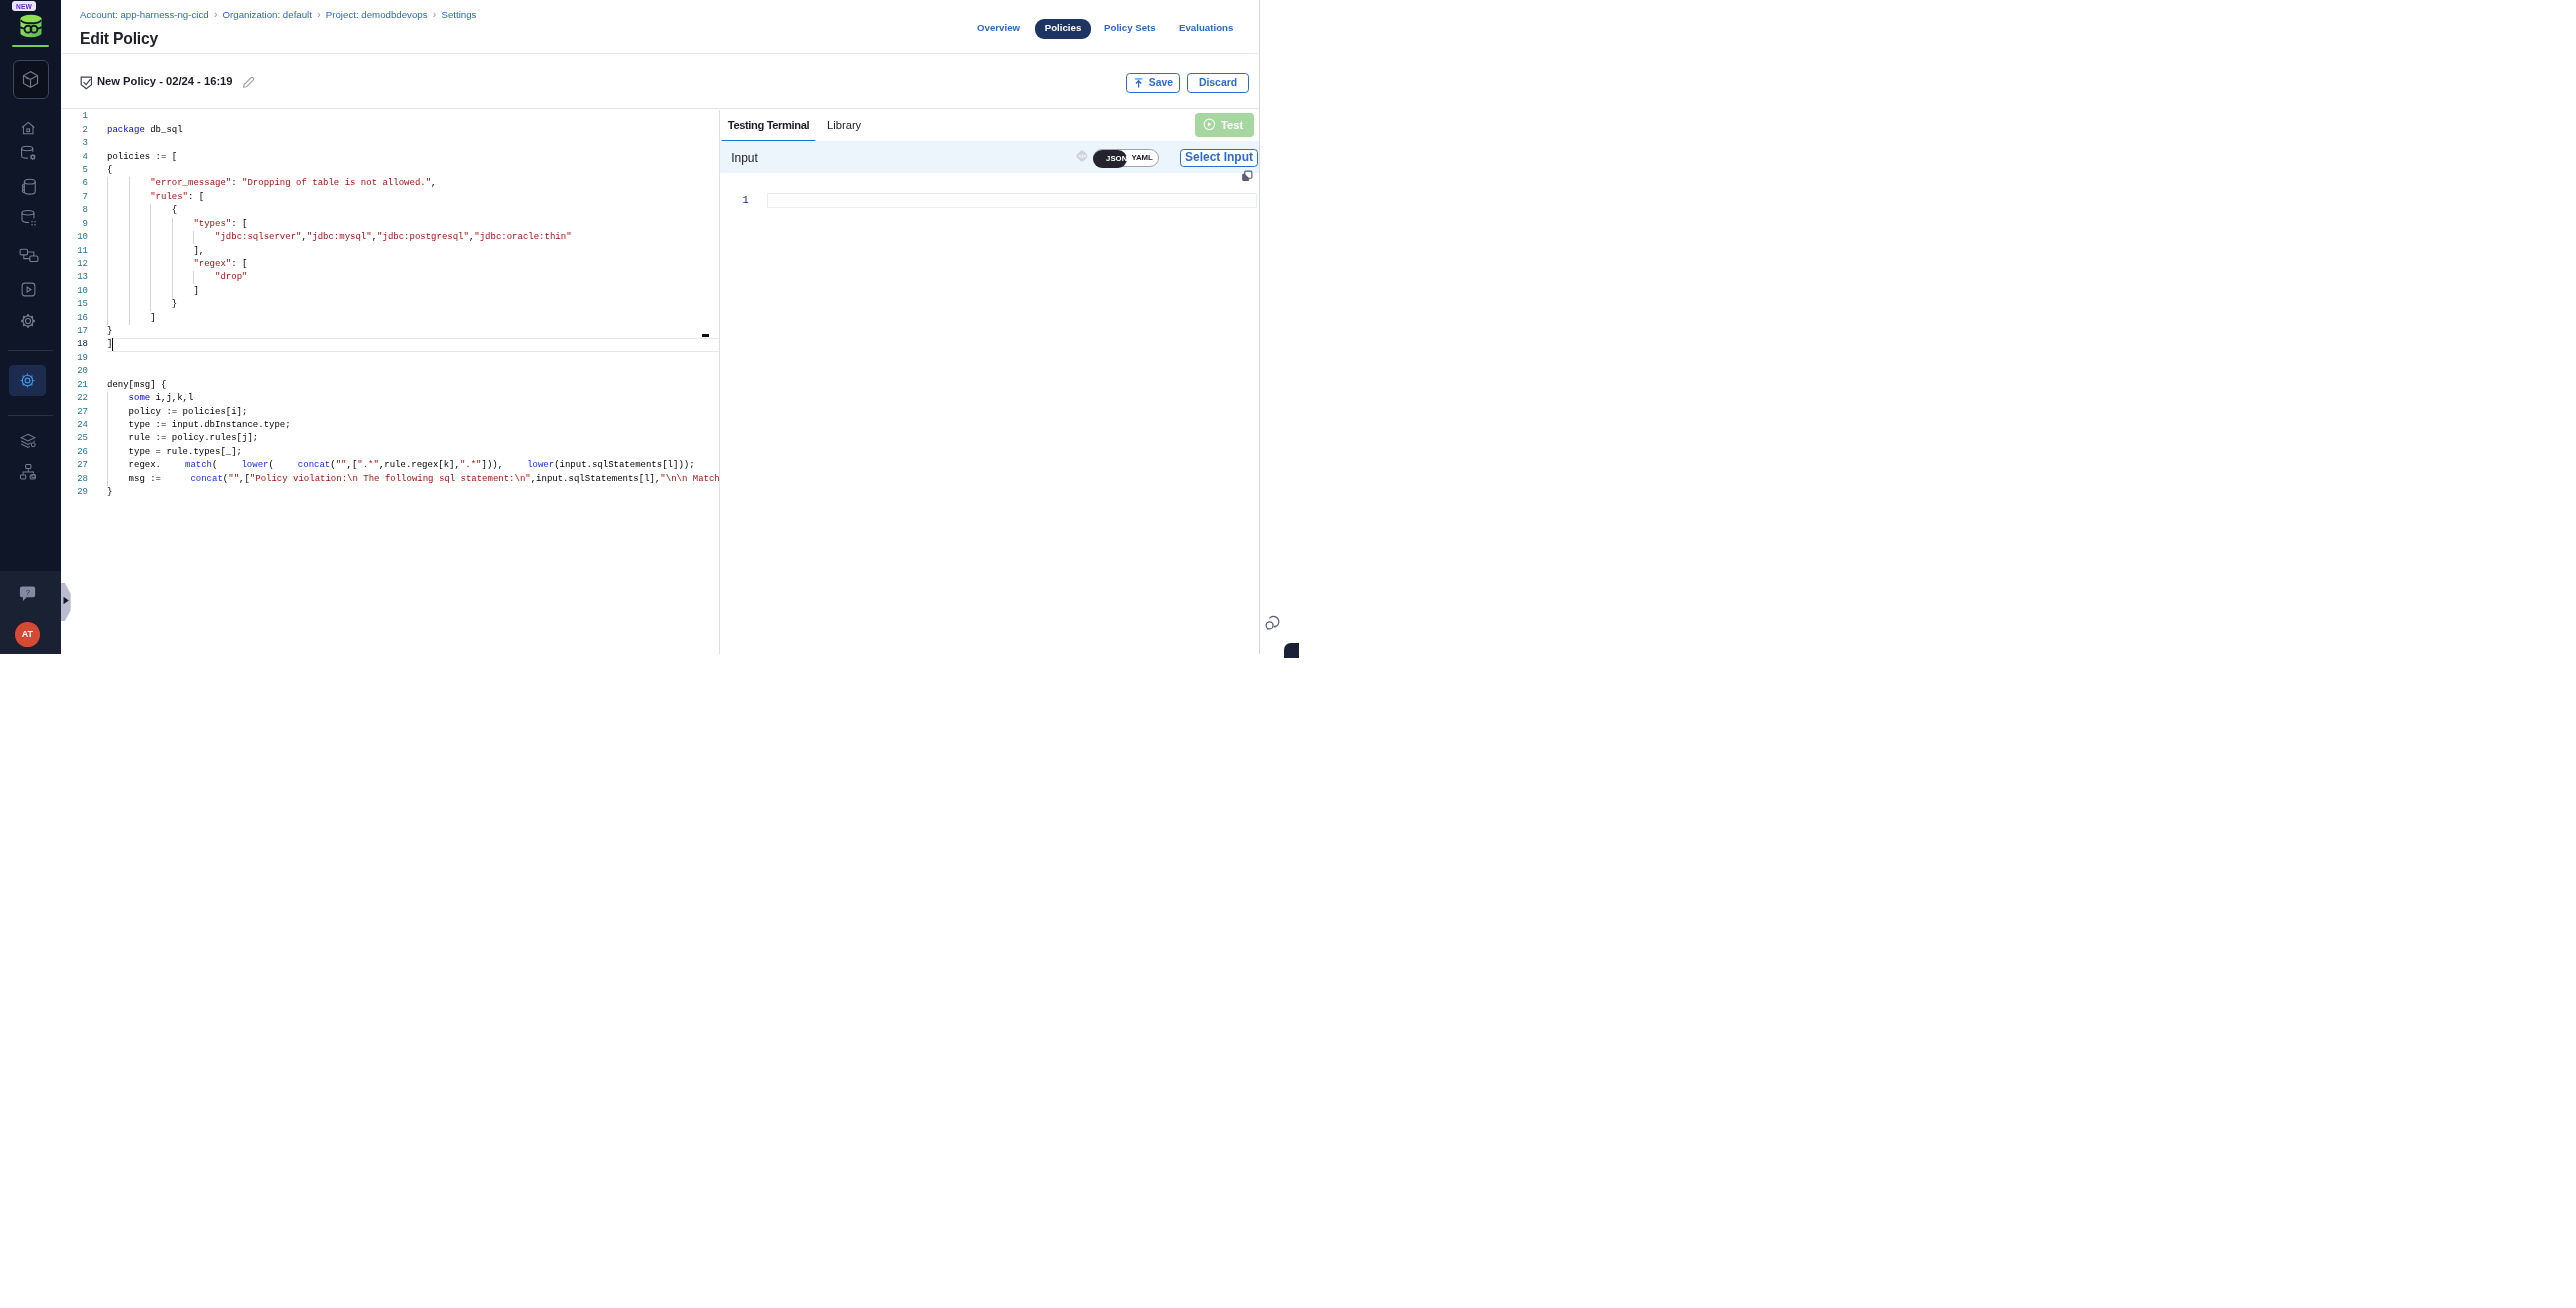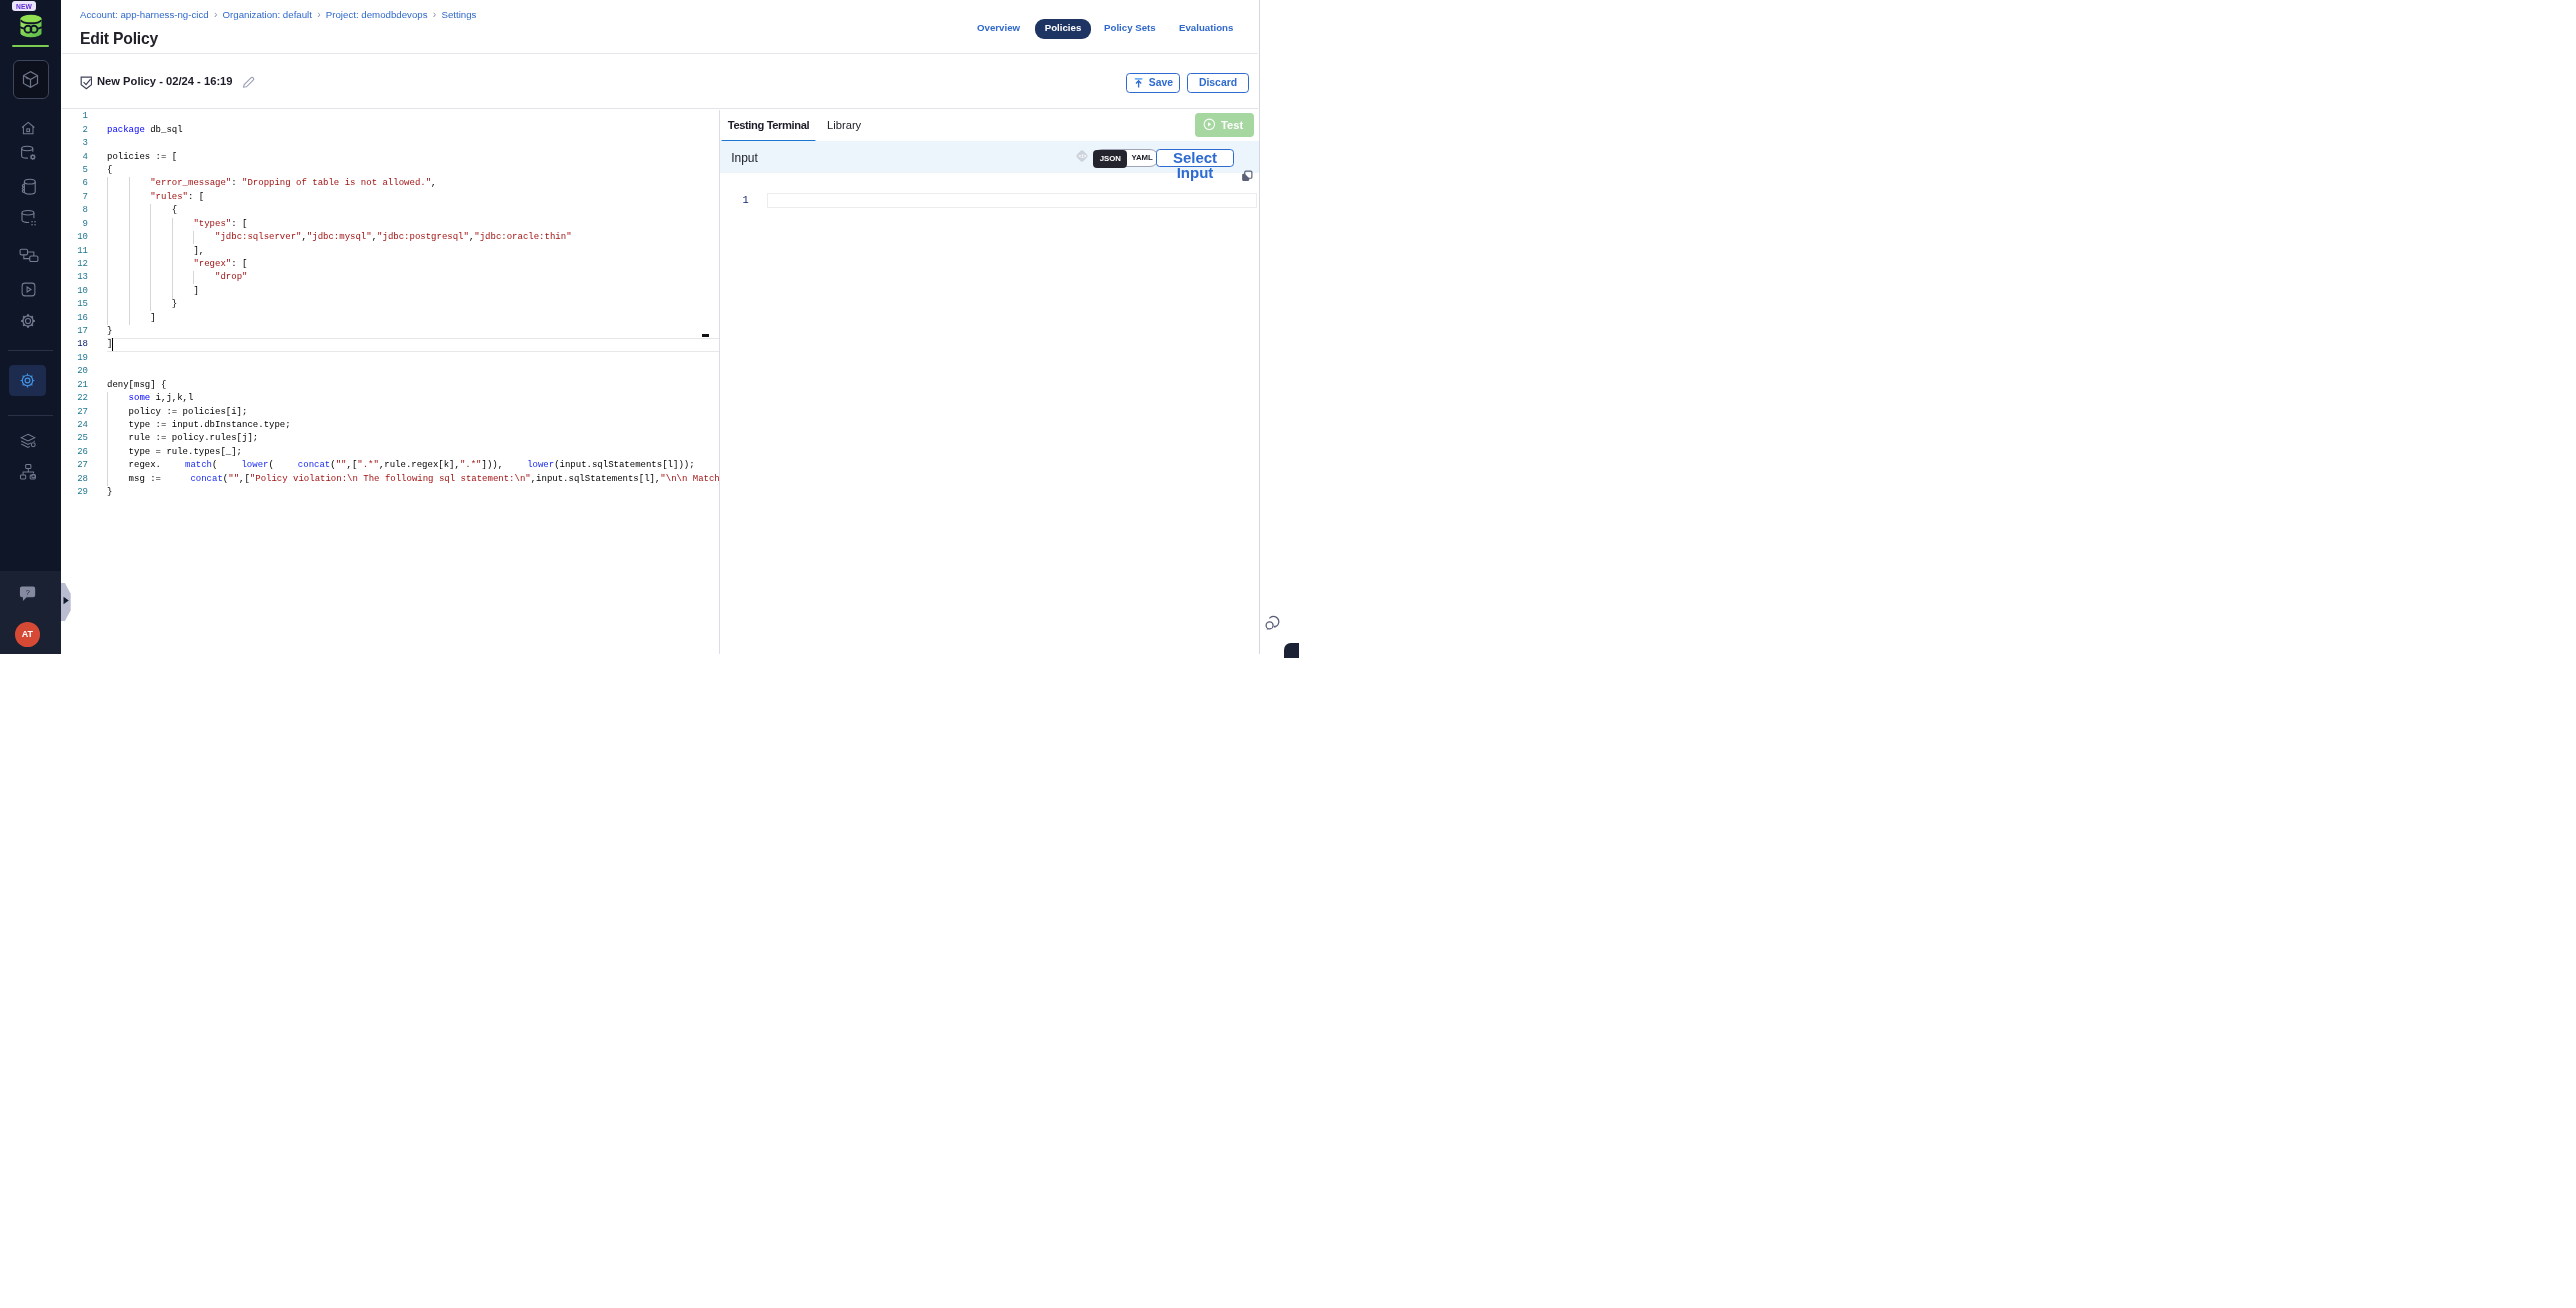--- a/index.html
+++ b/index.html
@@ -49,25 +49,25 @@
   
   #rpanel { position:absolute; left:720px; top:110px; width:539px; height:544px; background:#fff; }
   #rightBorder { position:absolute; left:1259px; top:0; width:0.7px; height:654px; background:#d4d6e2; }
   .rtab1 { position:absolute; left:7.8px; top:9.3px; font-size:11.2px; font-weight:bold; color:#1c1c28; letter-spacing:-0.4px; }
   .rtab2 { position:absolute; left:107px; top:9.3px; font-size:11.2px; color:#22222a; }
   #tabUnderline { position:absolute; left:0.7px; top:30px; width:95px; height:2.6px; background:#1a76d2; border-radius:1.5px;}
   #inputBar { position:absolute; left:0; top:31px; width:539px; height:32px; background:#ebf5fb; }
   #inputBar .lbl { position:absolute; left:11.2px; top:10px; font-size:12px; color:#22222a; }
   #jsonToggle { position:absolute; left:373px; top:8.2px; width:66px; height:18px; border:0.7px solid #9fa3b5;
     border-radius:9px; background:#fff; }
-  #jsonToggle .json { position:absolute; left:-0.7px; top:-0.7px; width:34px; height:18px; background:#24242e; border-radius:4px;
-    color:#fff; font-size:7.8px; font-weight:bold; text-align:center; line-height:18px; }
+  #jsonToggle .json { position:absolute; left:-0.7px; top:-0.7px; width:34px; height:18px; background:#24242e; border-radius:9px;
+    color:#fff; font-size:7.8px; font-weight:bold; text-align:right; line-height:18px; }
   #jsonToggle .yaml { position:absolute; right:5.2px; top:0; font-size:7.8px; font-weight:bold; color:#1c1c28; line-height:16.4px;}
-  #selInput { left:436px; top:7.5px; width:78px; height:18px; position:absolute; border:1.1px solid #2e6bd1;
-    border-radius:3.7px; color:#2e6bd1; font-size:15px; font-weight:bold; text-align:center; line-height:15.7px; background:#fff;}
+  #selInput { left:460px; top:7.5px; width:78px; height:18px; position:absolute; border:1.1px solid #2e6bd1;
+    border-radius:3.7px; color:#2e6bd1; font-size:12px; font-weight:bold; text-align:center; line-height:15.7px; background:#fff;}
   #testBtn { position:absolute; left:475px; top:2.6px; width:59px; height:24px; background:#a7d7a1; border-radius:3.7px;
     color:#fff; font-size:11.2px; font-weight:bold; display:flex; align-items:center; justify-content:flex-start; padding-left:8.2px; gap:5.2px;}
   #inpLine1 { position:absolute; left:22.4px; top:84px; font-size:10.4px; color:#0b216f; font-family:"Liberation Mono",monospace;}
   #inpField { position:absolute; left:47px; top:83px; width:490px; height:15px; background:#fff; border:1.5px solid #ececee; }
 </style>
 </head>
 <body>
 
   <div id="sidebar">
     <div class="newBadge">NEW</div>

